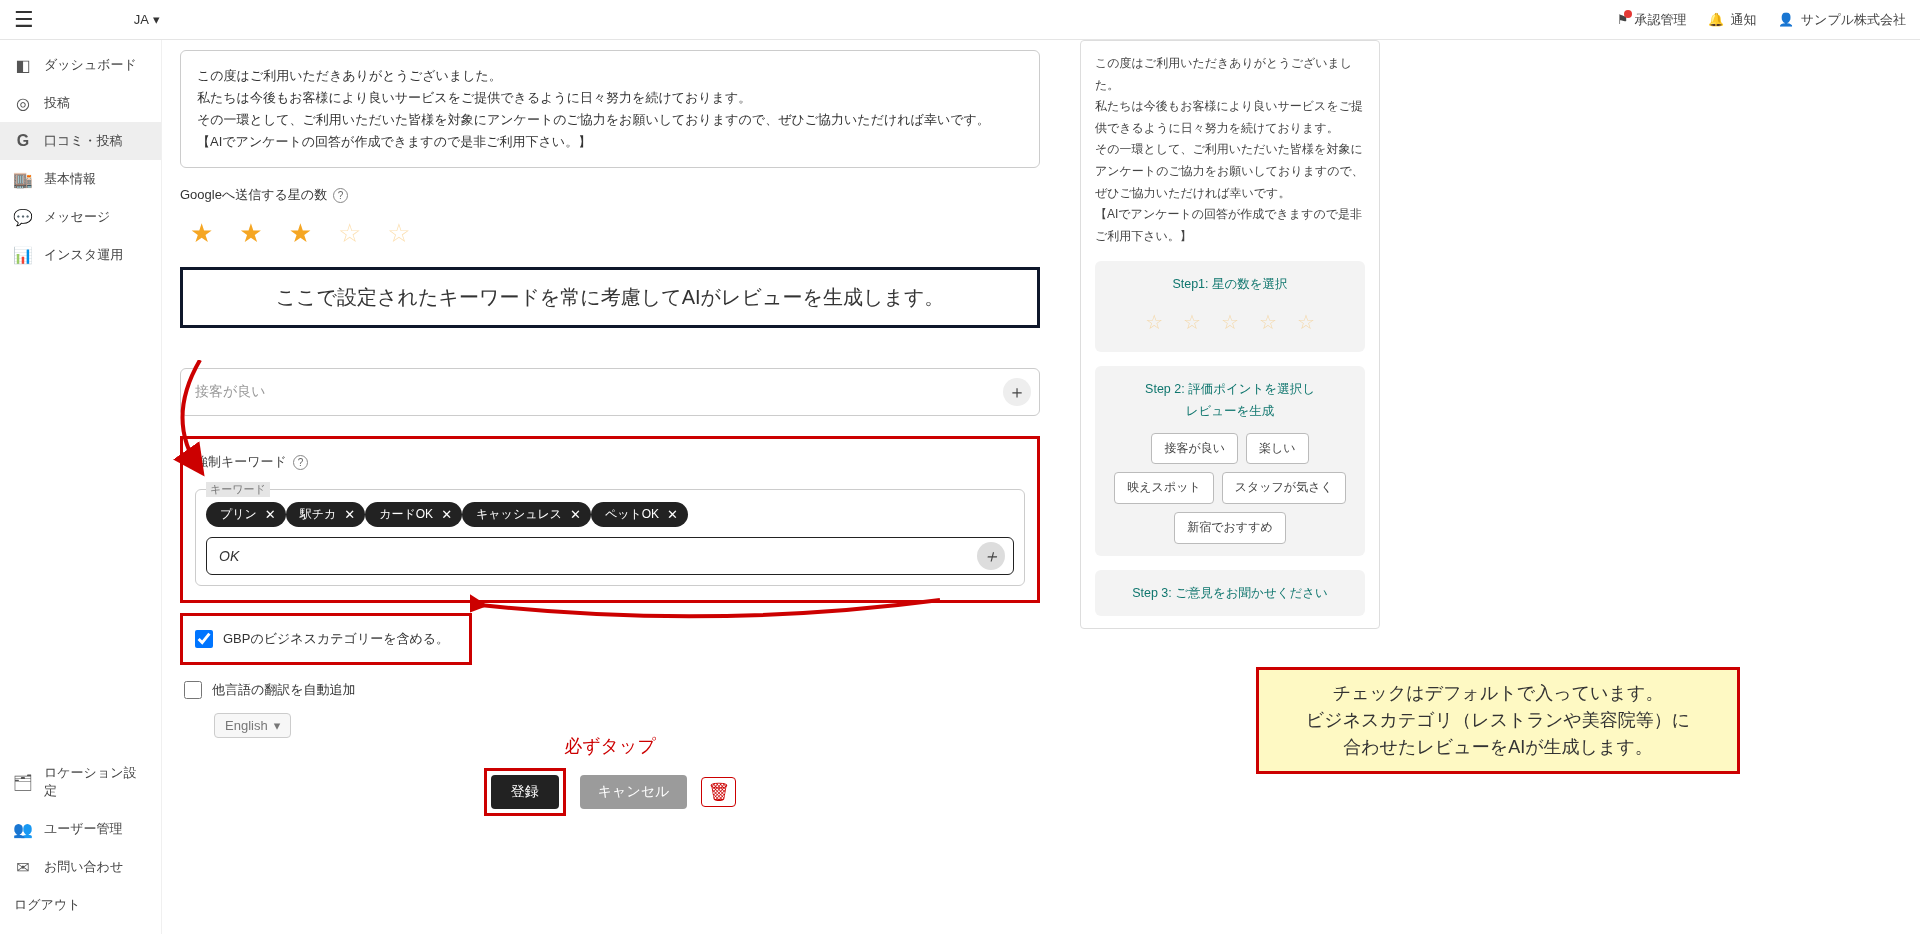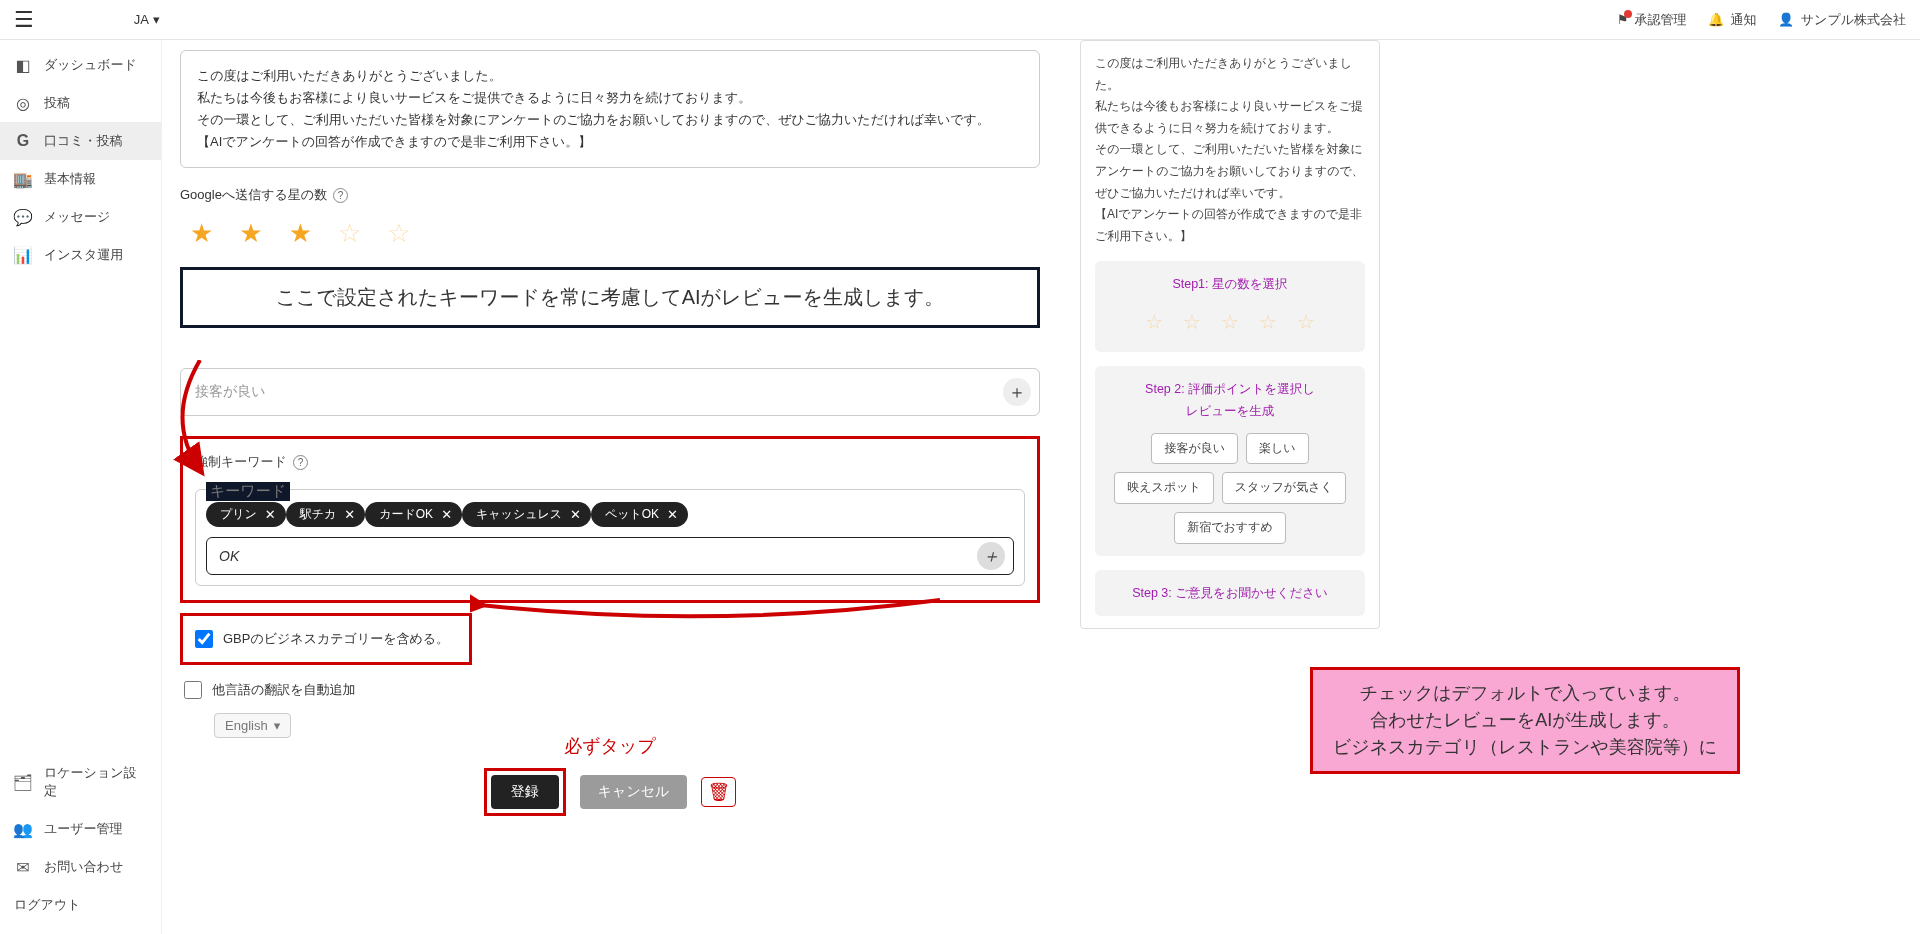--- a/index.html
+++ b/index.html
@@ -38,47 +38,47 @@
 
 .red-callout { border:3px solid #0f172a; padding:14px 12px; font-size:20px; font-weight:500; text-align:center; background:#fff; position:relative; z-index:2; }
 .red-arrow-svg { position:absolute; z-index:1; }
 
 .input-wrap { border:1px solid #ccc; border-radius:6px; padding:14px 48px 14px 14px; position:relative; margin-top:40px; font-size:14px; color:#999; }
 .plus-btn { position:absolute; right:8px; top:50%; transform:translateY(-50%); width:28px; height:28px; border-radius:50%; background:#eee; display:flex; align-items:center; justify-content:center; font-size:18px; color:#444; cursor:pointer; }
 
 .forced-block { border:3px solid #c00; padding:14px 12px; margin-top:20px; background:#fff; }
 .forced-label { font-size:13px; color:#444; display:flex; align-items:center; gap:6px; }
 .chips-box { border:1px solid #ccc; border-radius:6px; padding:12px 10px 10px; margin-top:18px; position:relative; }
-.legend { position:absolute; top:-8px; left:10px; background:#0f172a; padding:0 4px; font-size:15px; color:#777; }
+.legend { position:absolute; top:-8px; left:10px; background:#e5e5e5; padding:0 4px; font-size:11px; color:#777; }
 .chips-row { display:flex; flex-wrap:wrap; }
 .chip { background:#222; color:#fff; border-radius:16px; padding:4px 10px 4px 14px; font-size:12px; display:flex; align-items:center; gap:8px; }
 .chip .x { font-size:13px; cursor:pointer; }
 .ok-input { border:1px solid #222; border-radius:6px; padding:10px 48px 10px 12px; margin-top:10px; position:relative; font-size:14px;font-style:italic; }
 .ok-input .plus-btn { background:#ddd; }
 
 .check-row { display:flex; align-items:center; gap:10px; padding:6px 4px; font-size:13px; margin-top:10px; }
 .check-row input { width:18px; height:18px; }
 .check-wrap-red { border:3px solid #c00; display:inline-flex; padding:8px 16px 8px 8px; margin-top:10px; }
 .lang-select { margin-left:34px; margin-top:8px; border:1px solid #ccc; border-radius:4px; padding:4px 10px; font-size:13px; color:#777; display:inline-flex; align-items:center; gap:6px; background:#f7f7f7; }
 
 .action-row { display:flex; align-items:center; justify-content:center; gap:14px; margin-top:30px; position:relative; }
 .reg-wrap { border:3px solid #c00; padding:4px; }
 .btn-dark { background:#222; color:#fff; border:none; padding:8px 20px; border-radius:4px; font-size:14px; cursor:pointer; }
 .btn-grey { background:#9b9b9b; color:#fff; border:none; padding:8px 18px; border-radius:4px; font-size:14px; cursor:pointer; }
 .trash { color:#c00; font-size:18px; cursor:pointer; border:1px solid #c00; padding:3px 5px; border-radius:4px; }
 .tap-label { color:#c00; font-size:18px; font-weight:500; position:absolute; top:-34px; left:50%; transform:translateX(-50%); }
 
 .preview-card { border:1px solid #ddd; border-radius:4px; padding:12px 14px; font-size:12px; line-height:1.8; color:#444; }
 .step-block { background:#f3f3f3; border-radius:6px; padding:12px 10px; margin-top:14px; text-align:center; }
-.step-title { color:#a21caf; font-size:12.5px; }
+.step-title { color:#0f766e; font-size:12.5px; }
 .mini-stars { display:flex; gap:20px; justify-content:center; margin-top:8px; font-size:20px; color:#f5a623; opacity:.35; }
 .tag-row { display:flex; flex-wrap:wrap; gap:8px; justify-content:center; margin-top:10px; }
 .tag { border:1px solid #bbb; background:#fff; border-radius:4px; padding:4px 12px; font-size:12px; }
 
-.right-callout { border:3px solid #c00; padding:10px 14px; font-size:18px; text-align:center; background:#f9a8d4; position:absolute; right:180px; bottom:160px; width:430px; line-height:1.5; }
+.right-callout { border:3px solid #c00; padding:10px 14px; font-size:18px; text-align:center; background:#fef9c3; position:absolute; right:180px; bottom:160px; width:484px; line-height:1.5; }
 
 .long-arrow { position:absolute; }
 </style>
 </head>
 <body>
 
 <div class="top-header">
   <div class="top-left">
     <span class="hamburger">☰</span>
     <span class="lang">
@@ -284,22 +284,22 @@
           <div class="step-title">Step 3: ご意見をお聞かせください</div>
         </div>
       </div>
     </div>
 
   </div>
 </div>
 
 <div class="right-callout">
   <div>チェックはデフォルトで入っています。</div>
+  <div>ビジネスカテゴリ（レストランや美容院等）に</div>
   <div>合わせたレビューをAIが生成します。</div>
-  <div>ビジネスカテゴリ（レストランや美容院等）に</div>
 </div>
 
 <svg class="long-arrow" style="left:470px; top:590px;" width="480" height="40">
   <defs>
       <marker id="ah2" markerWidth="10" markerHeight="10" refX="2" refY="4" orient="auto">
         <path d="M8,0 L0,4 L8,8 Z" fill="#c00"></path>
       </marker>
     </defs>
   <path d="M470,10 Q240,40 10,15" stroke="#c00" stroke-width="4" fill="none" marker-end="url(#ah2)"></path>
 </svg>

